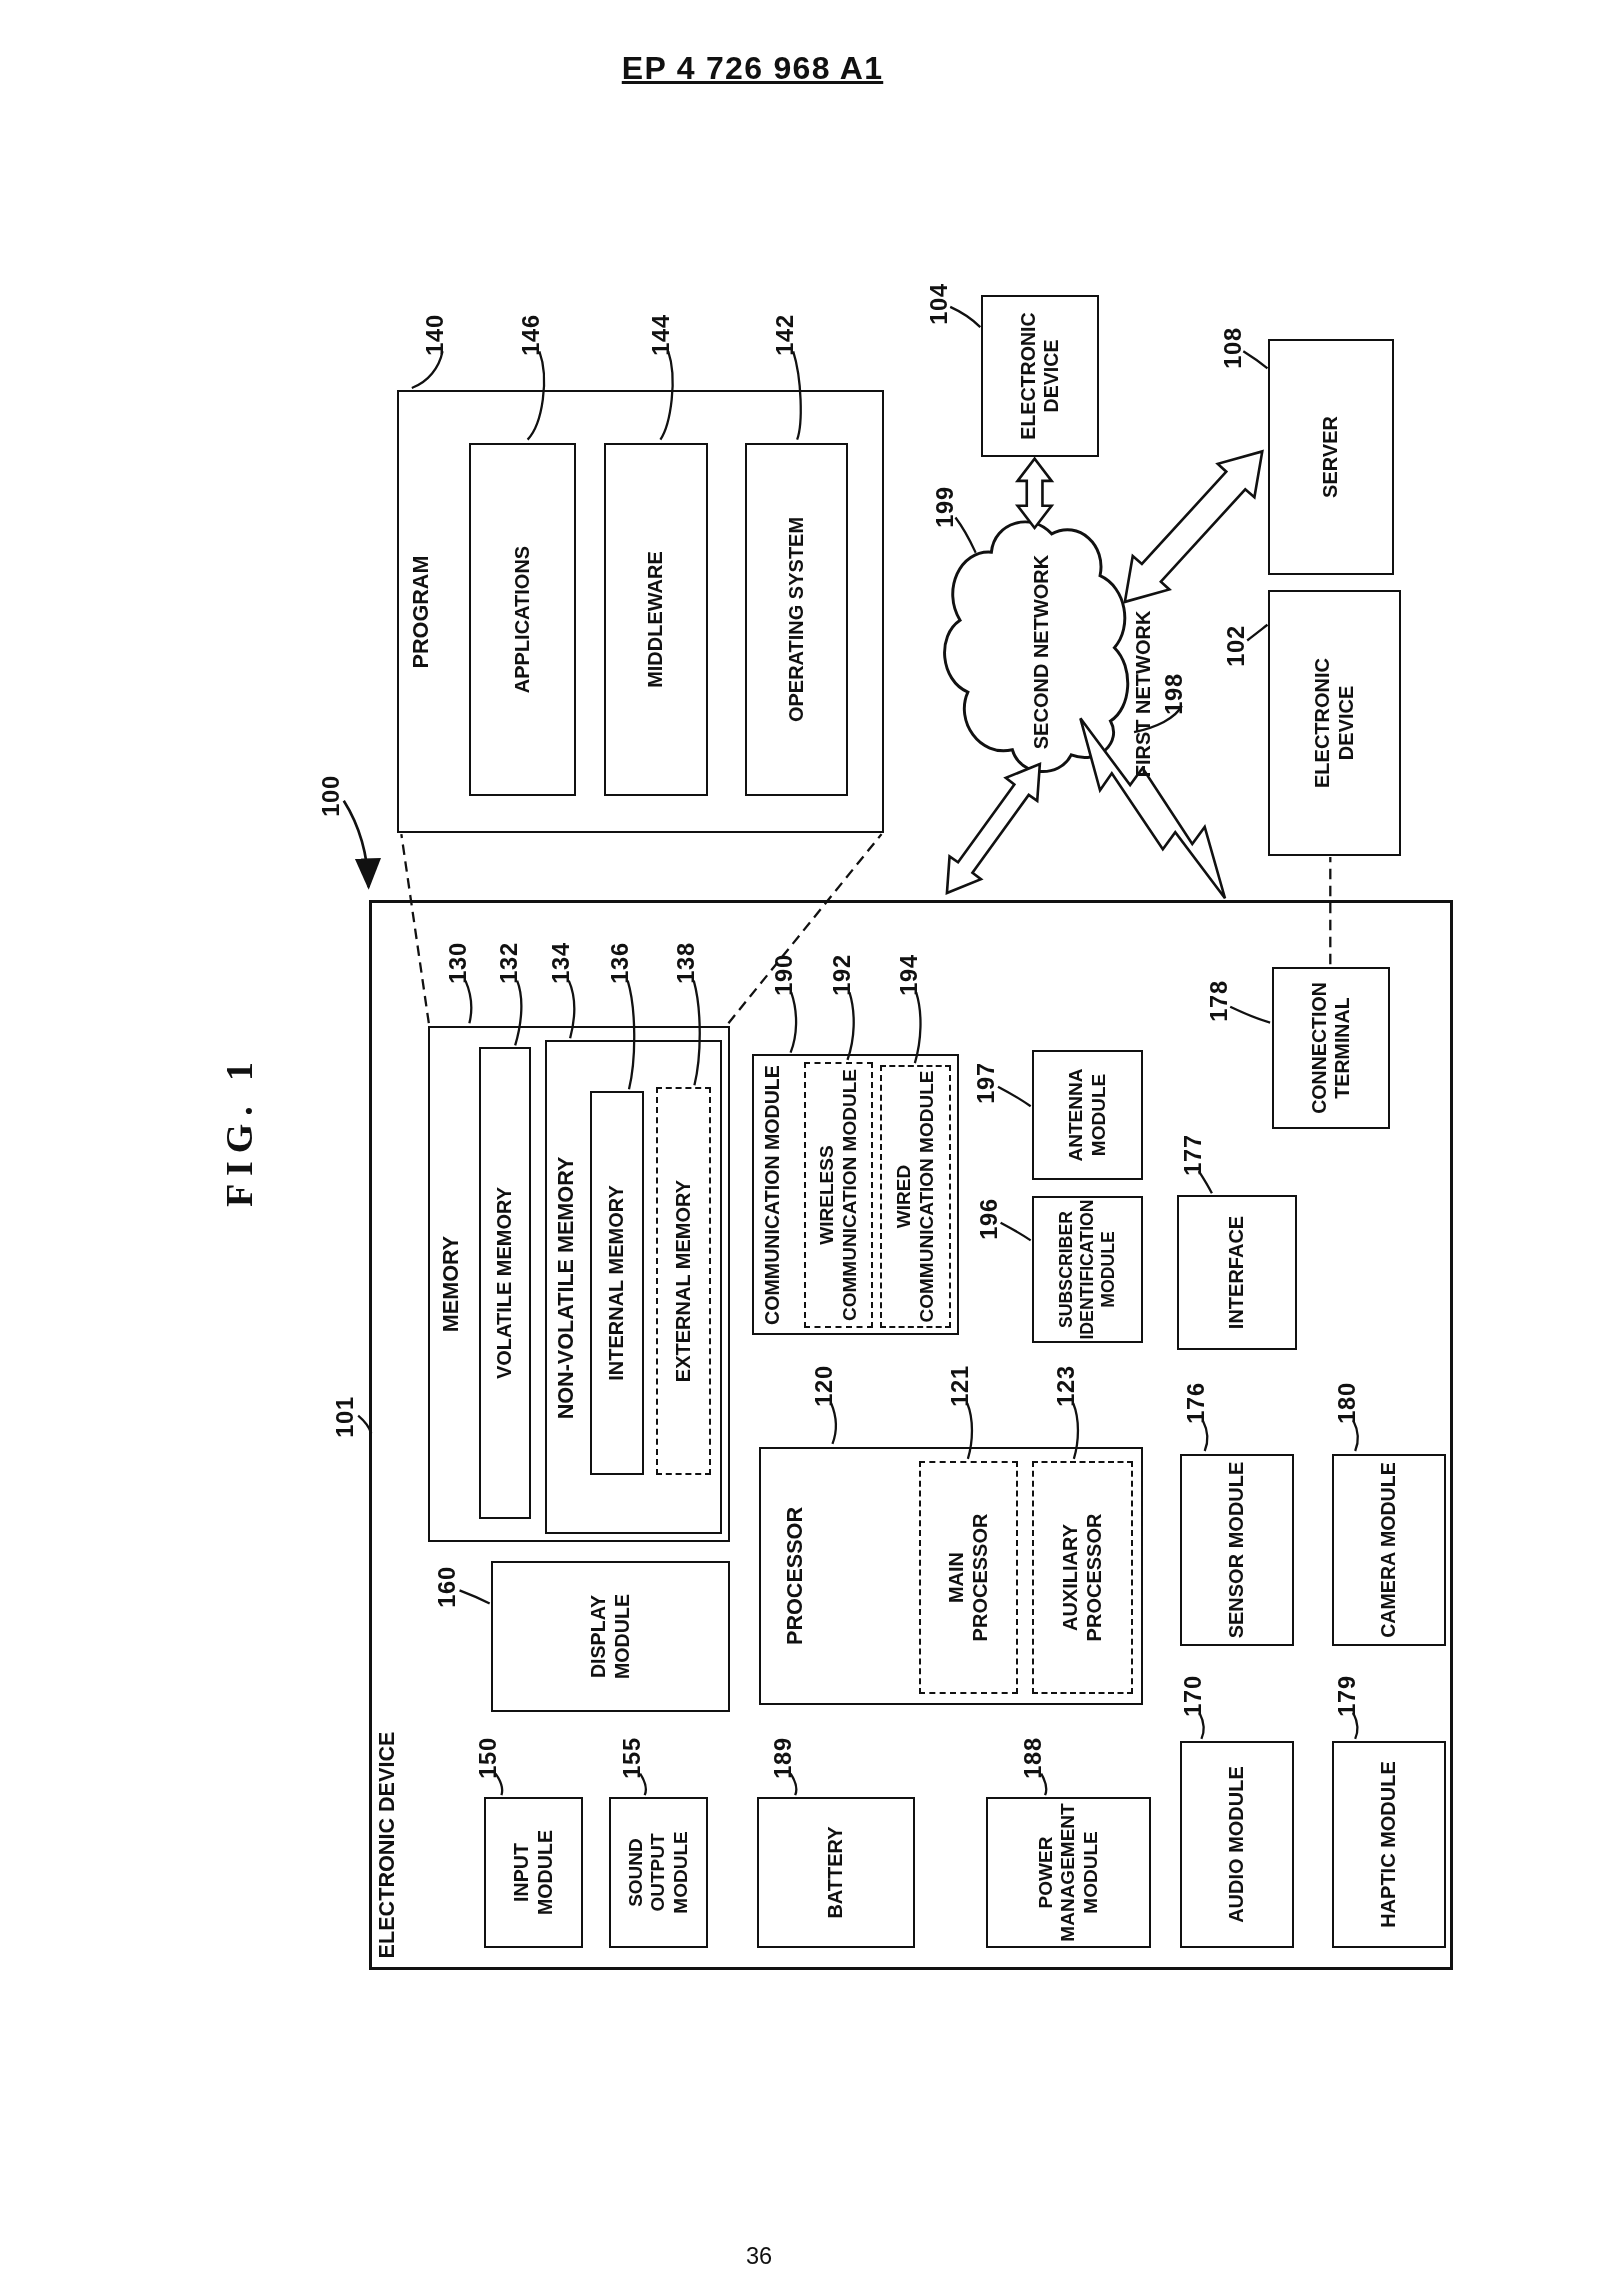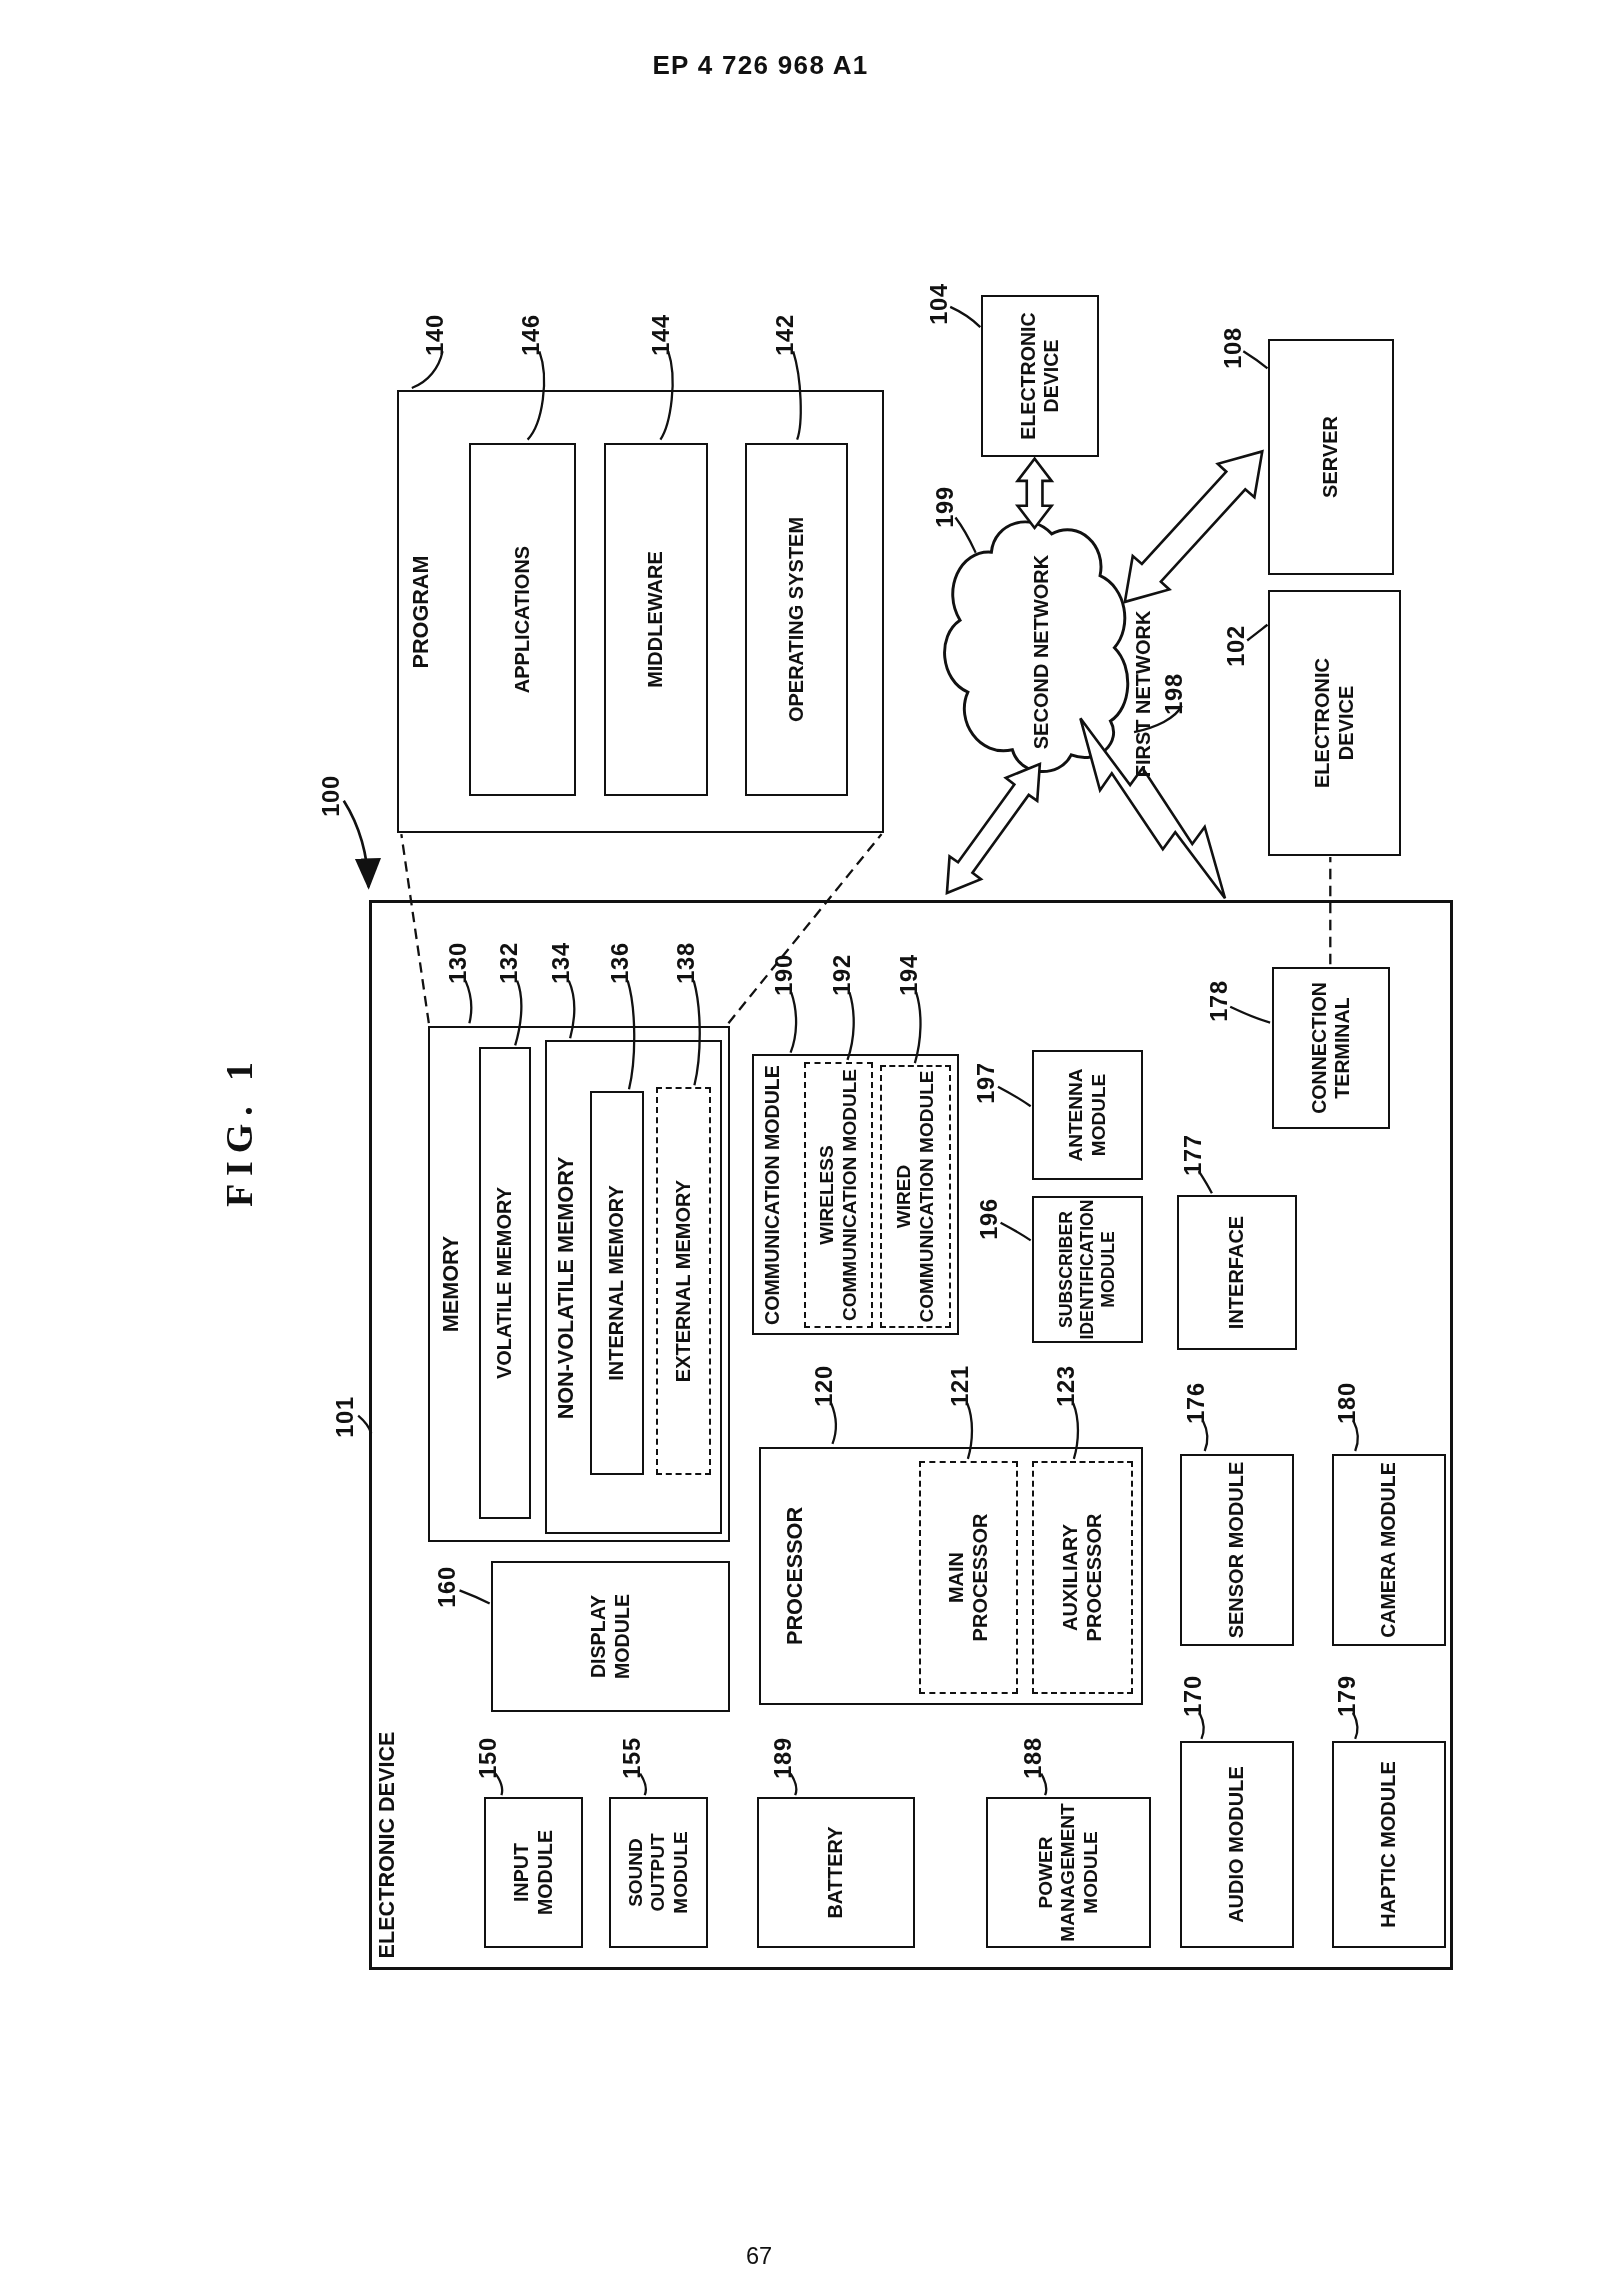--- a/index.html
+++ b/index.html
@@ -1,18 +1,18 @@
 <!DOCTYPE html>
 <html style="font-size:10.5px"><head>
 <meta charset="utf-8">
 <style>
   * { margin:0; padding:0; box-sizing:border-box; }
   html,body { width:1623px; height:2295px; }
   body { background:#ffffff; font-family:"Liberation Sans", sans-serif; color:#111; position:relative; overflow:hidden; }
-  .header { position:absolute; top:50px; left:8px; width:1505px; text-align:center; font-size:26px; font-weight:700; letter-spacing:1.3px; }
+  .header { position:absolute; top:50px; left:0; width:1505px; text-align:center; font-size:32px; font-weight:700; letter-spacing:1.3px;text-decoration:underline; }
   .footer { position:absolute; top:2243px; left:0; width:1518px; text-align:center; font-size:23.6px; }
   .canvas { position:absolute; left:0; top:0; width:1898px; height:1400px; transform:translate(209px,2192px) rotate(-90deg); transform-origin:0 0; }
   .box { position:absolute; border:2.6px solid #111; background:#fff; display:flex; align-items:center; justify-content:center;
          text-align:center; white-space:pre-line; font-weight:700; font-size:20px; line-height:1.18; }
   .group { background:#fff; }
   .mainbox { border-width:3.3px; }
   .dashedbox { border-style:dashed; border-width:2.3px; }
   .glabel { position:absolute; transform:translateX(-50%); font-weight:700; font-size:21.6px; white-space:pre-line; text-align:center; }
   .flabel { position:absolute; transform:translate(-50%,-50%); font-weight:700; font-size:20px; white-space:pre-line; text-align:center; }
   .ref { position:absolute; transform:translate(-50%,-50%); font-weight:700; font-size:23.6px; letter-spacing:0.7px; }
@@ -185,14 +185,14 @@
     <path class="leader" d="M 732 1749 C 716 1757 703 1757 692 1752"></path>
     <path class="leader" d="M 919 383 C 911 404 905 417 899 429"></path>
     <path class="leader" d="M 639 438 C 625 448 615 450 606 447"></path>
     <path class="leader" d="M 639 659 C 625 668 615 670 606 666"></path>
     <path class="leader" d="M 639 889 C 625 898 615 900 606 896"></path>
     <path class="leader" d="M 639 1272 C 625 1280 615 1282 606 1278"></path>
   </svg>
 
 </div>
 
-<div class="footer">67</div>
+<div class="footer">36</div>
 
 
 </body></html>

